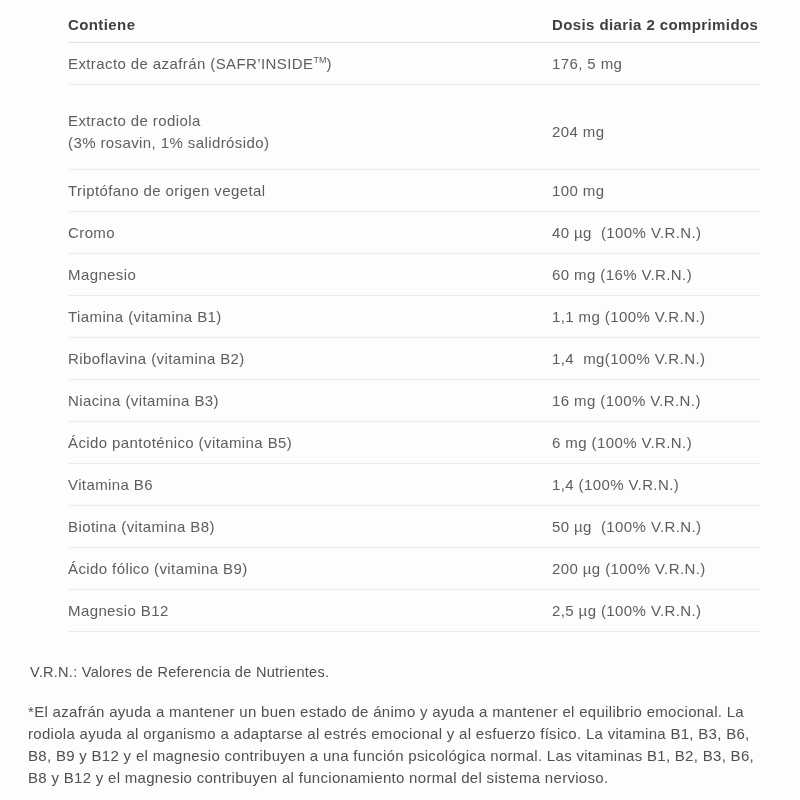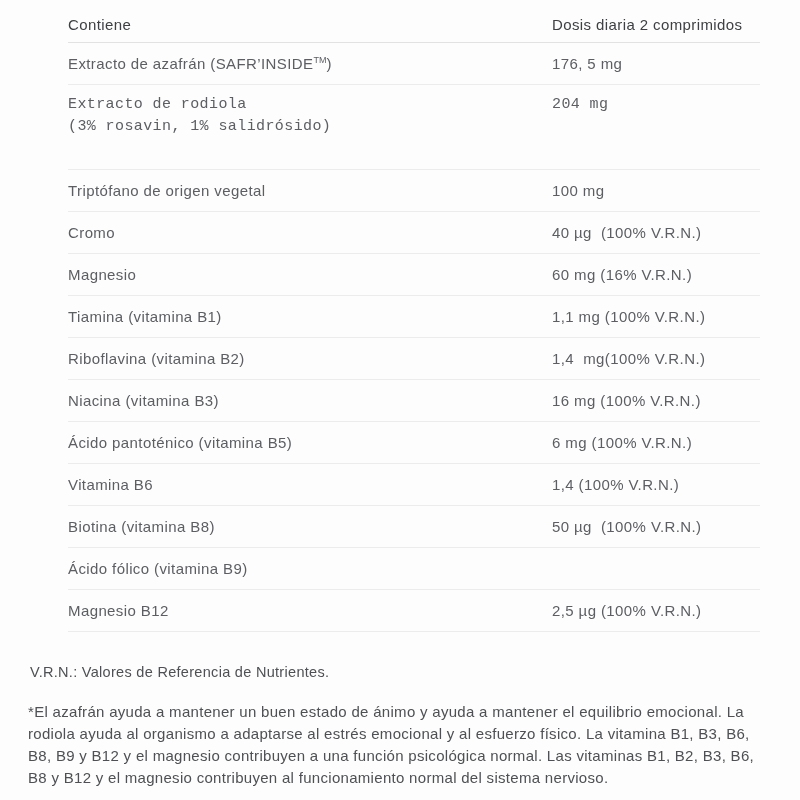--- a/index.html
+++ b/index.html
@@ -26,36 +26,35 @@
     color: var(--body-text);
     font-size: 15px;
     letter-spacing: 0.4px;
   }
   .thead {
     display: flex;
     padding-top: 14px;
     padding-bottom: 6px;
     border-bottom: 1px solid var(--header-divider);
     color: var(--header-text);
-    font-weight: normal;
+    font-weight: bold;
     line-height: 22px;
     justify-content: flex-end;
   }
   .row {
     display: flex;
     align-items: center;
     height: 42px;
     border-bottom: 1px solid var(--divider);
     line-height: 22px;
   }
   .row.tall {
     height: 85px;
-    align-items: flex-start;
+    align-items: center;
     padding-top: 9px;
-    font-family: Liberation Mono, monospace;
   }
   .cell.label { width: 457px; padding-right: 10px; }
   .cell.value { flex: 1; white-space: pre-wrap; margin-left: 27px; }
   sup.tm {
     font-size: 9px;
     letter-spacing: 0;
     vertical-align: super;
     line-height: 0;
   }
   .label2 { line-height: 22px; }
@@ -175,20 +174,21 @@
       
     </div>
     <div class="cell value"><span>50 µg  (100% V.R.N.)</span></div>
   </div>
 
   <div class="row">
     <div class="cell label">
       <span>Ácido fólico (vitamina B9)</span><sup class="tm"></sup><span></span>
       
     </div>
+    <div class="cell value"><span>200 µg (100% V.R.N.)</span></div>
   </div>
 
   <div class="row">
     <div class="cell label">
       <span>Magnesio B12</span><sup class="tm"></sup><span></span>
       
     </div>
     <div class="cell value"><span>2,5 µg (100% V.R.N.)</span></div>
   </div>
 </div>

